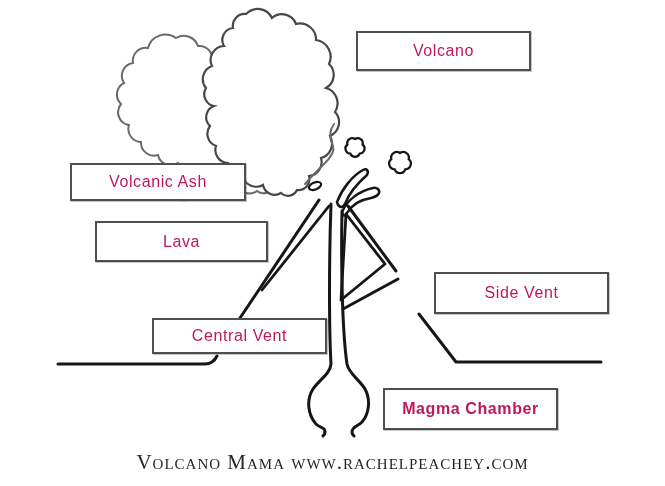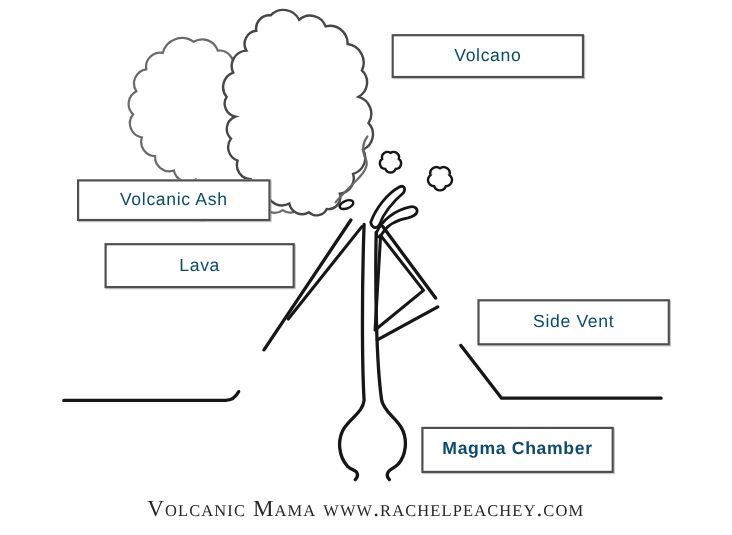--- a/index.html
+++ b/index.html
@@ -27,21 +27,21 @@
     border: 2px solid #4f4f4f;
     display: flex;
     align-items: center;
     justify-content: center;
     box-shadow: 1px 1px 0 rgba(90,90,90,0.35);
   }
   .label-box span {
     font-family: "Liberation Sans", sans-serif;
     font-size: 16px;
     letter-spacing: 0.6px;
-    color: #0c4a6e;
+    color: #be185d;
     white-space: nowrap;
   }
   #box-volcano        { left: 356px; top: 31px;  width: 175px; height: 40px; }
   #box-volcanic-ash   { left: 70px;  top: 163px; width: 176px; height: 38px; }
   #box-lava           { left: 95px;  top: 221px; width: 173px; height: 41px; }
   #box-central-vent   { left: 152px; top: 318px; width: 175px; height: 36px; }
   #box-side-vent      { left: 394px; top: 272px; width: 175px; height: 42px; margin-left: 40px; }
   #box-magma-chamber  { left: 383px; top: 388px; width: 175px; height: 42px; font-weight: bold; }
   #footer {
     position: absolute;
@@ -117,24 +117,27 @@
   </div>
 
   <div class="label-box" id="box-lava">
     <span>Lava</span>
   </div>
 
   <div class="label-box" id="box-volcanic-ash">
     <span>Volcanic Ash</span>
   </div>
 
+  <div class="label-box" id="box-central-vent">
+    <span>Central Vent</span>
+  </div>
 
   <div class="label-box" id="box-side-vent">
     <span>Side Vent</span>
   </div>
 
   <div class="label-box" id="box-magma-chamber">
     <span>Magma Chamber</span>
   </div>
 
-  <div id="footer">Volcanic Mama www.rachelpeachey.com</div>
+  <div id="footer">Volcano Mama www.rachelpeachey.com</div>
 
 </div>
 
 </body></html>

